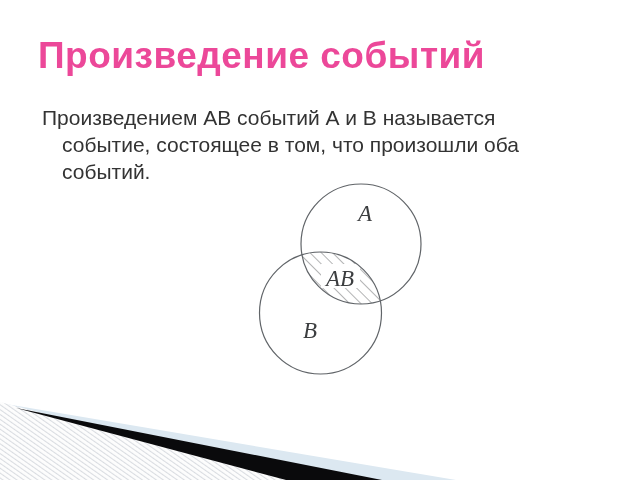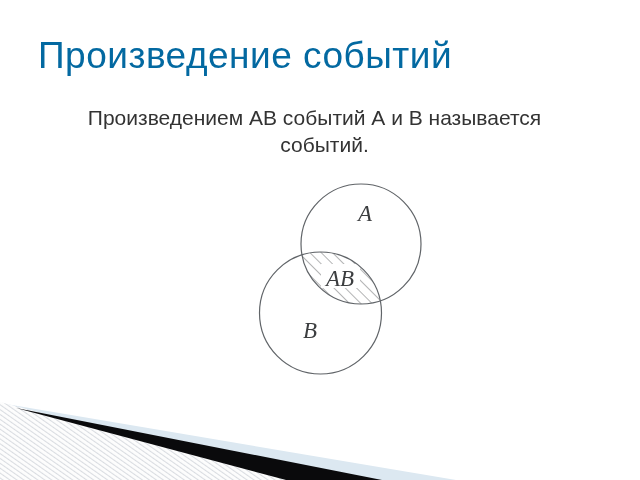--- a/index.html
+++ b/index.html
@@ -9,33 +9,33 @@
     background:#ffffff;
     overflow:hidden;
     font-family:"Liberation Sans",sans-serif;
   }
   .title{
     position:absolute;
     left:38px;top:34px;
     margin:0;
     font-size:37px;
     line-height:44px;
-    font-weight:normal;
+    font-weight:bold;
     letter-spacing:0.5px;
-    color:#0369a1;
+    color:#ec4899;
   }
   .body-text{
     position:absolute;
     left:42px;top:104px;
     width:545px;
     font-size:21px;
     line-height:27px;
     color:#333333;
   }
-  .body-line{white-space:nowrap;text-align:center;}
+  .body-line{white-space:nowrap;}
   .body-line.indented{margin-left:20px;}
   .venn,.corner{
     position:absolute;left:0;top:0;
     width:640px;height:480px;
     pointer-events:none;
   }
   .venn text{
     font-family:"Liberation Serif",serif;
     font-style:italic;
     font-size:23px;
@@ -44,20 +44,21 @@
 </style>
 </head>
 <body>
 
 <div class="slide">
 
   <h1 class="title">Произведение событий</h1>
 
   <div class="body-text">
     <div class="body-line">Произведением АВ событий А и В называется</div>
+    <div class="body-line indented">событие, состоящее в том, что произошли оба</div>
     <div class="body-line indented">событий.</div>
   </div>
 
   <svg class="venn" viewBox="0 0 640 480">
     <defs>
       <pattern id="lenshatch" width="8" height="8" patternUnits="userSpaceOnUse" patternTransform="rotate(-45)">
         <line x1="0" y1="0" x2="0" y2="8" stroke="#67696c" stroke-width="1"></line>
       </pattern>
       <clipPath id="clipA">
         <circle cx="361" cy="244" r="60"></circle>

